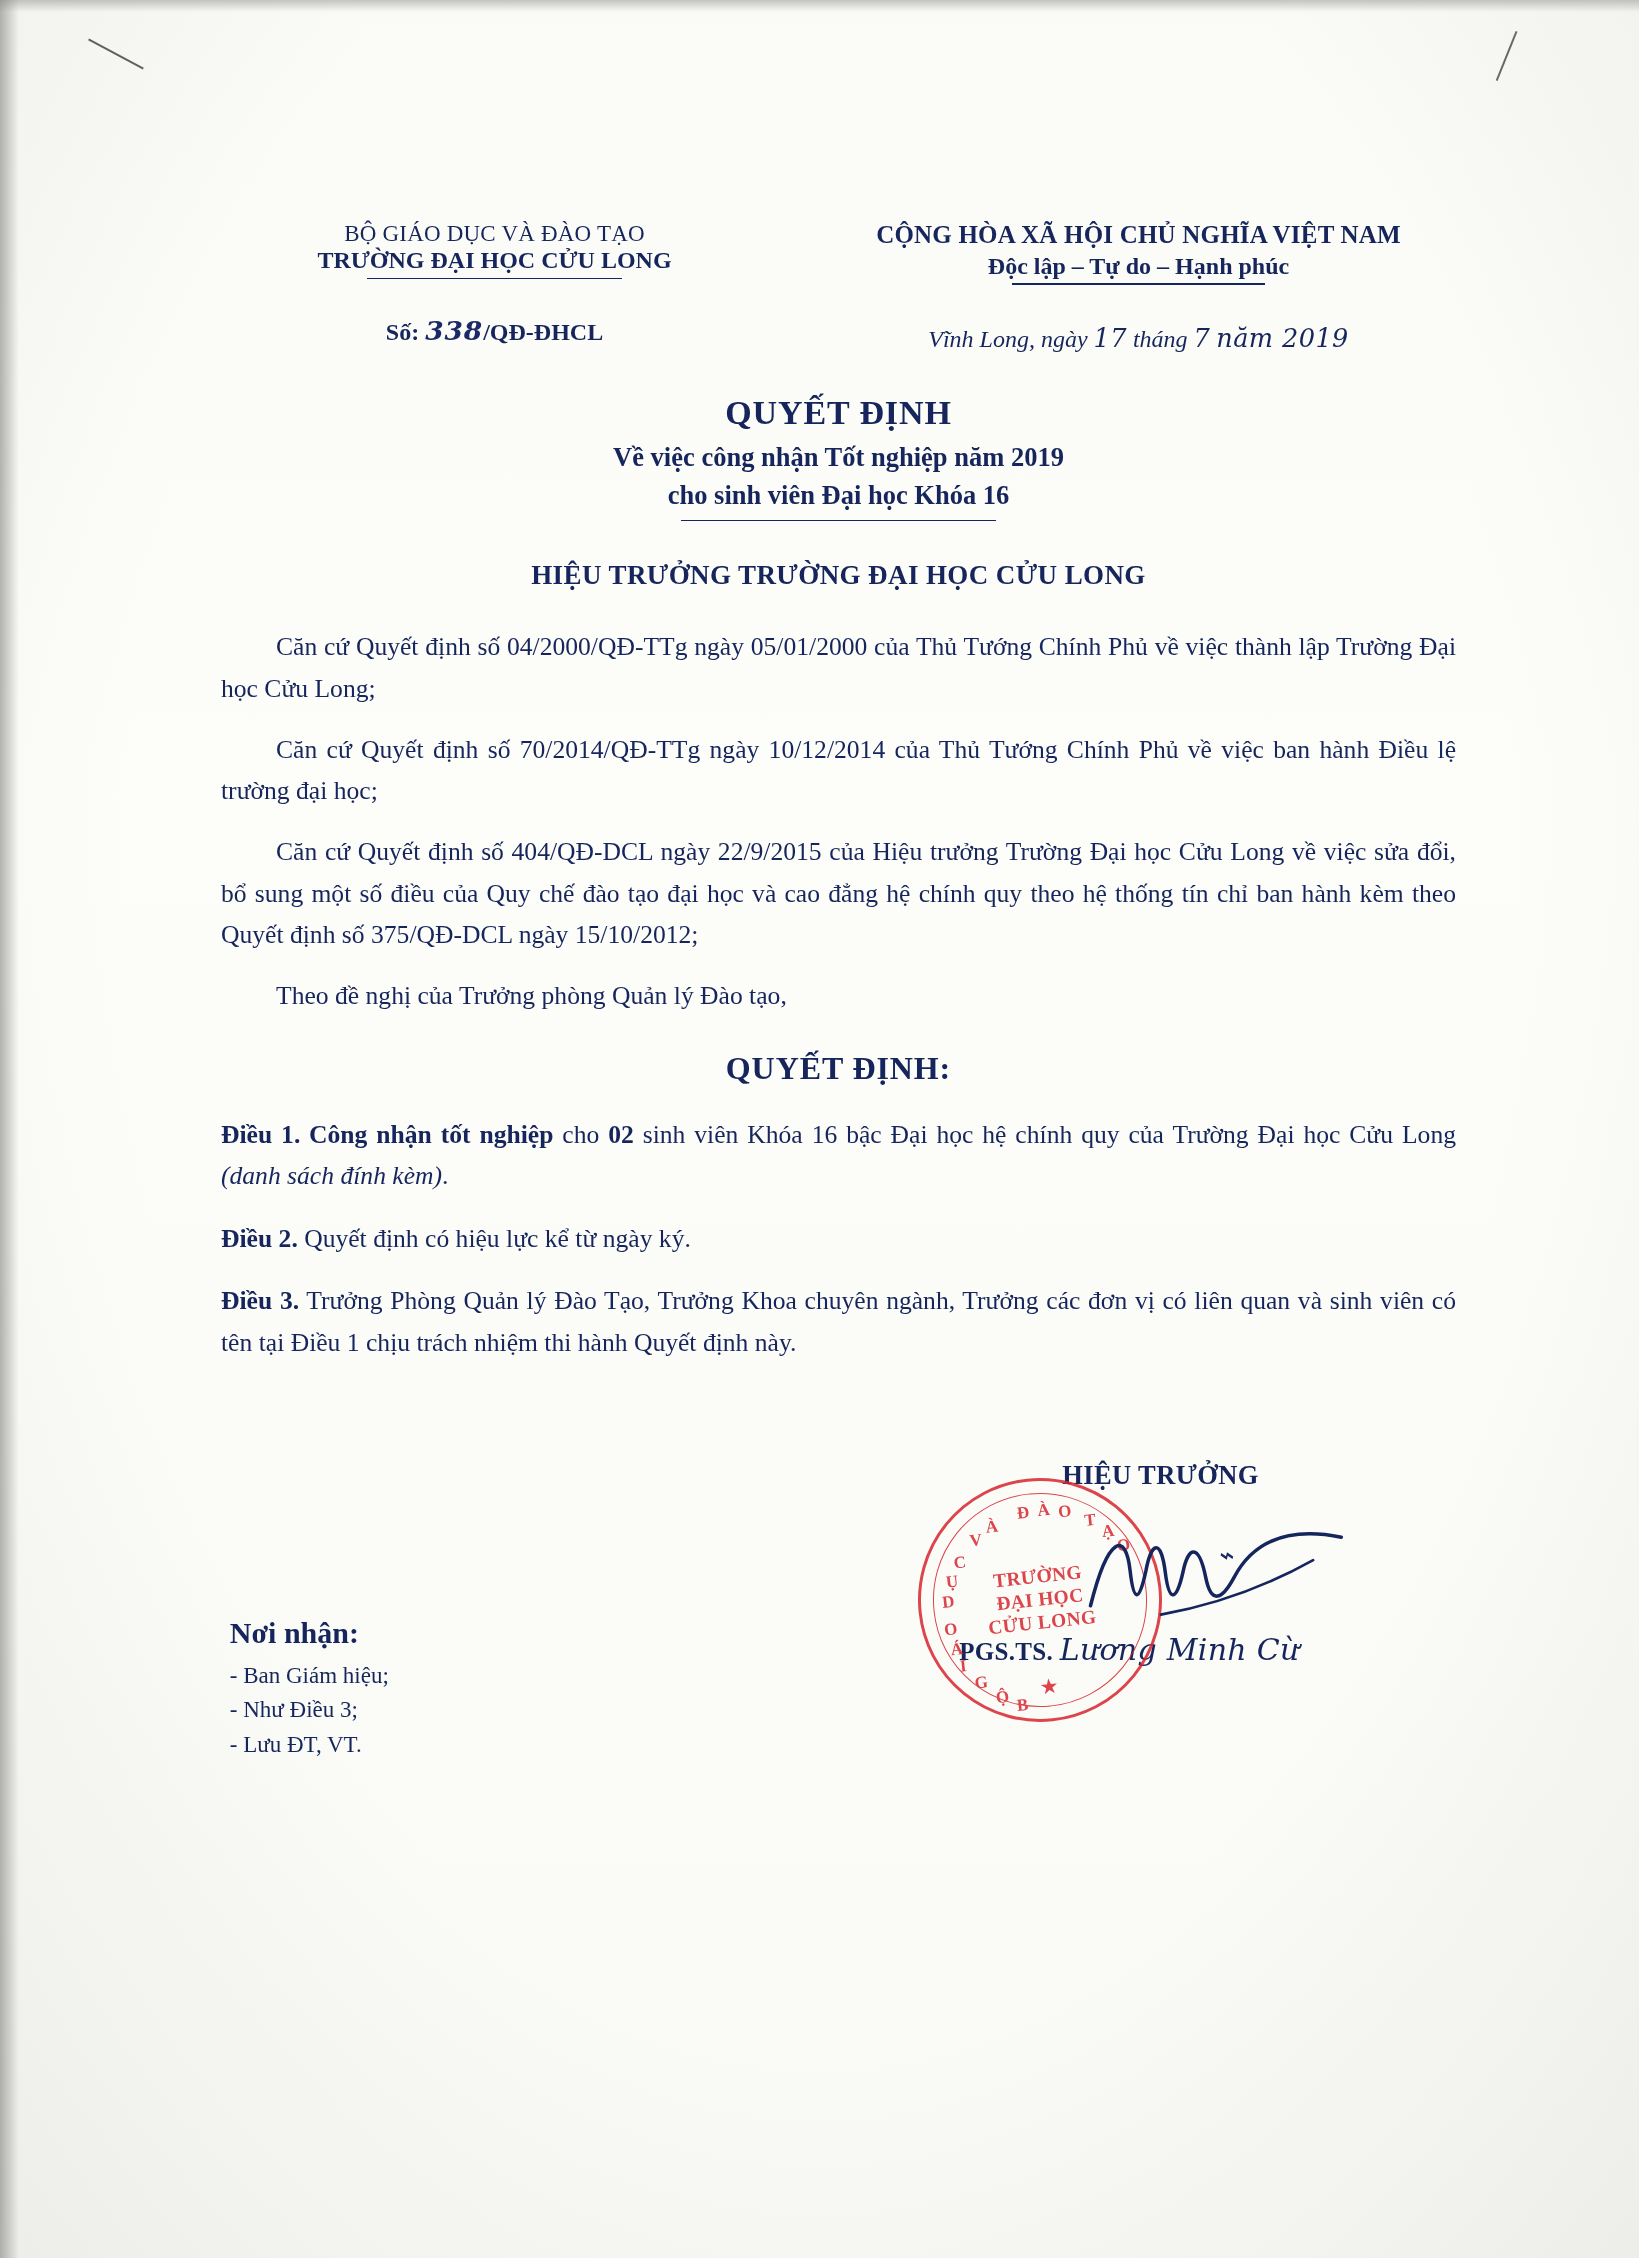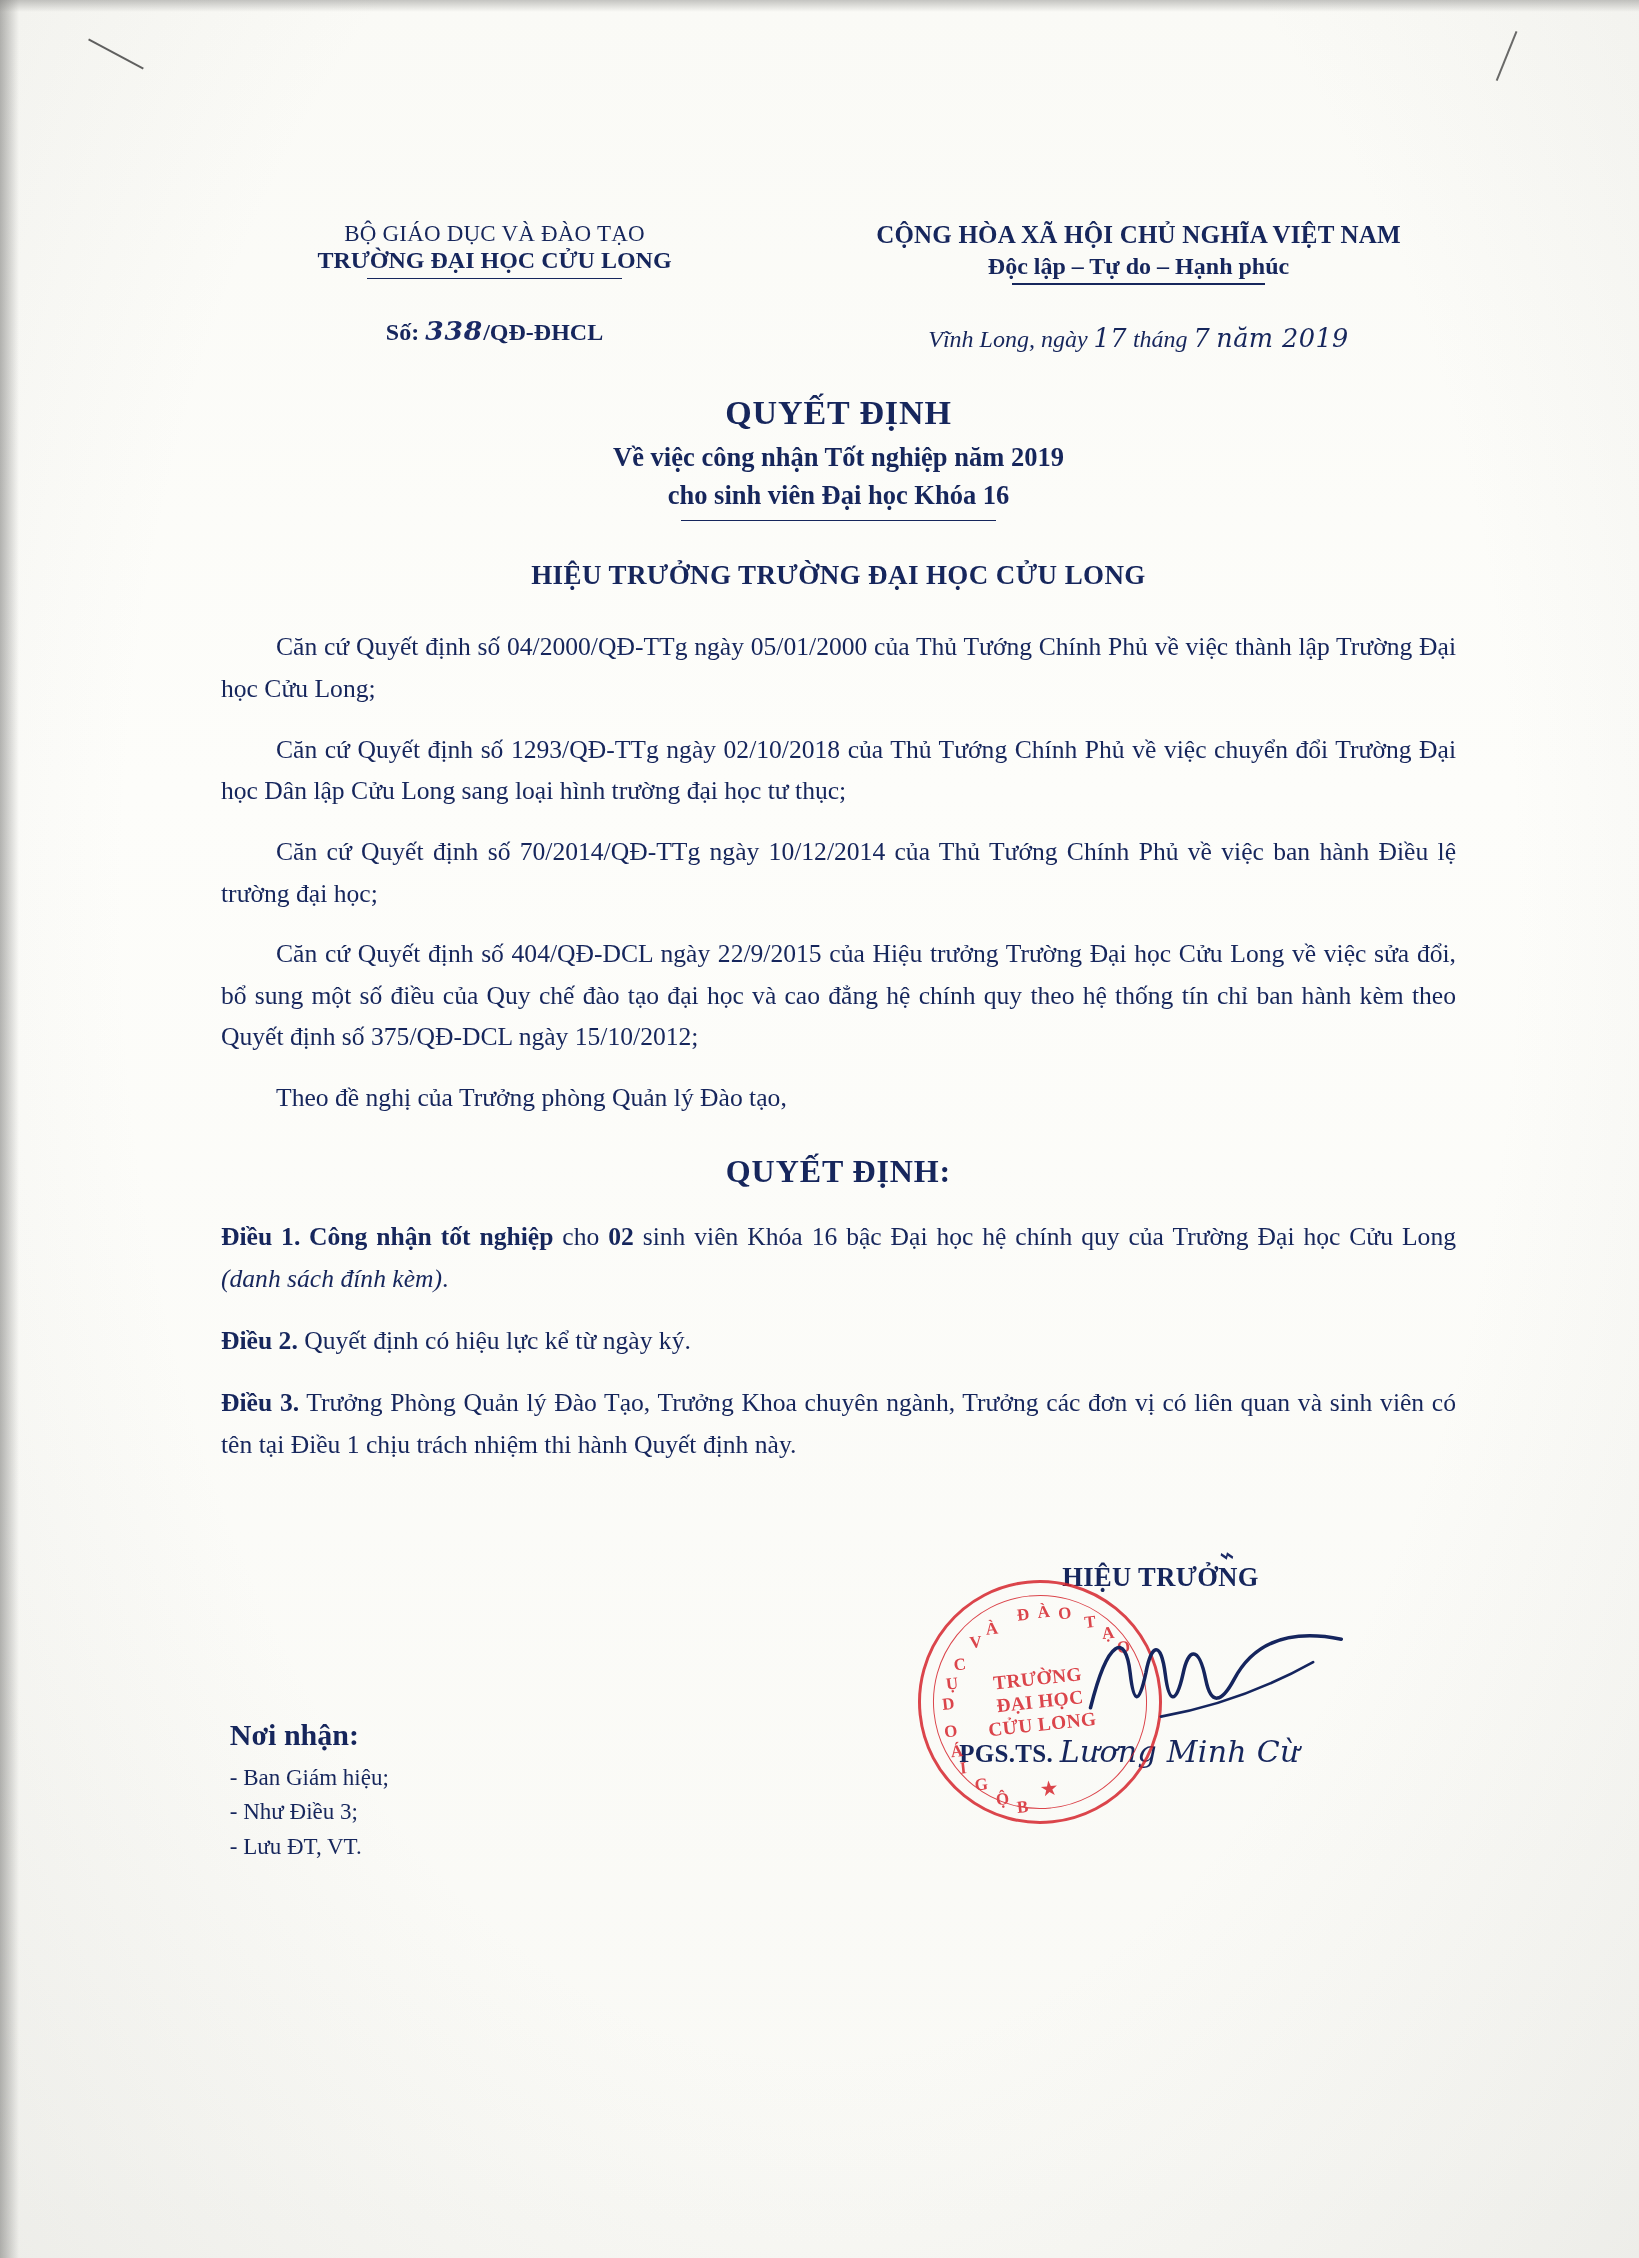--- a/index.html
+++ b/index.html
@@ -375,21 +375,20 @@
     <div class="title-block">
       <div class="t-main">QUYẾT ĐỊNH</div>
       <div class="t-sub1">Về việc công nhận Tốt nghiệp năm 2019</div>
       <div><span class="t-sub2">cho sinh viên Đại học Khóa 16</span></div>
     </div>
 
     <div class="signer-title">HIỆU TRƯỞNG TRƯỜNG ĐẠI HỌC CỬU LONG</div>
 
     <div class="body-block">
       <p>Căn cứ Quyết định số 04/2000/QĐ-TTg ngày 05/01/2000 của Thủ Tướng Chính Phủ về việc thành lập Trường Đại học Cửu Long;</p>
-      <p>Căn cứ Quyết định số 1293/QĐ-TTg ngày 02/10/2018 của Thủ Tướng Chính Phủ về việc chuyển đổi Trường Đại học Dân lập Cửu Long sang loại hình trường đại học tư thục;</p>
       <p>Căn cứ Quyết định số 70/2014/QĐ-TTg ngày 10/12/2014 của Thủ Tướng Chính Phủ về việc ban hành Điều lệ trường đại học;</p>
       <p>Căn cứ Quyết định số 404/QĐ-DCL ngày 22/9/2015 của Hiệu trưởng Trường Đại học Cửu Long về việc sửa đổi, bổ sung một số điều của Quy chế đào tạo đại học và cao đẳng hệ chính quy theo hệ thống tín chỉ ban hành kèm theo Quyết định số 375/QĐ-DCL ngày 15/10/2012;</p>
       <p>Theo đề nghị của Trưởng phòng Quản lý Đào tạo,</p>
     </div>
 
     <div class="decide-word">QUYẾT ĐỊNH:</div>
 
     <div>
       <p class="article">
         <b>Điều 1.</b><b style="margin-left:8.8px;">Công nhận tốt nghiệp</b><span> cho </span><b>02</b><span> sinh viên Khóa 16 bậc Đại học hệ chính quy của Trường Đại học Cửu Long </span><i>(danh sách đính kèm)</i><span>.</span>

